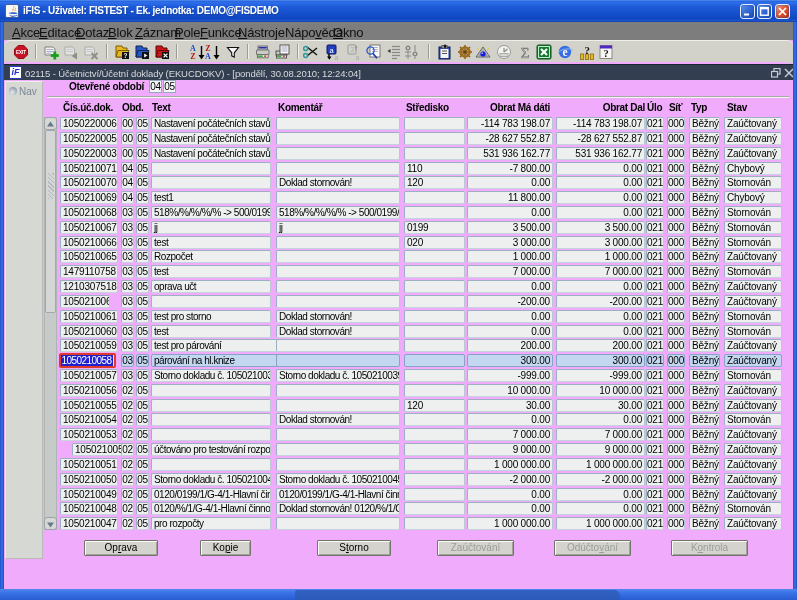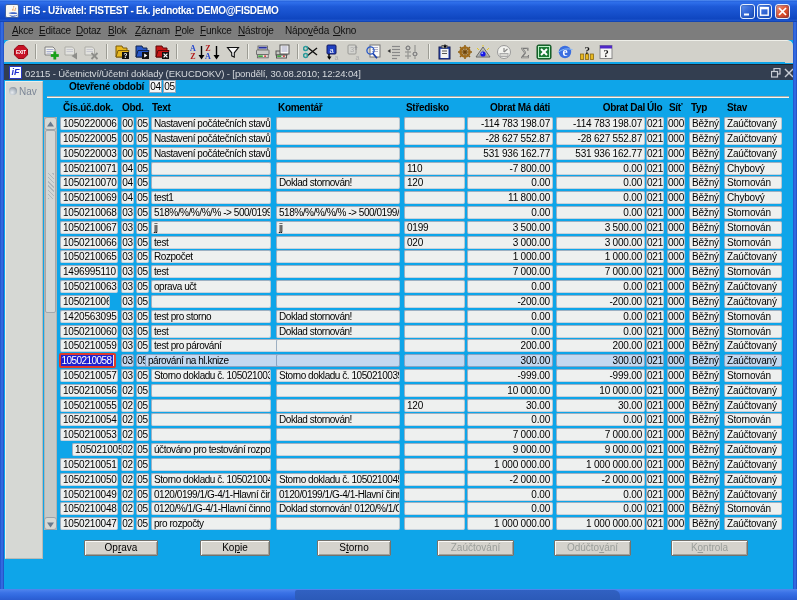--- a/index.html
+++ b/index.html
@@ -1,29 +1,29 @@
 <!DOCTYPE html>
 <html><head><meta charset="utf-8">
 <style>
 * {margin:0;padding:0;box-sizing:border-box}
 html,body {width:797px;height:600px;overflow:hidden}
-#w {position:relative;width:797px;height:600px;font-family:"Liberation Sans",sans-serif;background:#0ea5e9;overflow:hidden}
+#w {position:relative;width:797px;height:600px;font-family:"Liberation Sans",sans-serif;background:#f0abfc;overflow:hidden}
 
 #tb {position:absolute;left:0;top:0;width:797px;height:22px;
  background:linear-gradient(180deg,#5a94f2 0%,#2866e0 6%,#2e6eea 12%,#1e5ad8 30%,#1650cc 60%,#0f46c0 85%,#1d55cc 94%,#0c3ba6 100%);}
 #tb .txt {position:absolute;left:23px;top:5px;font-size:10px;font-weight:bold;color:#fff;letter-spacing:-0.3px;text-shadow:1px 1px 1px #10307060}
 #tbicon {position:absolute;left:5px;top:4px;width:14px;height:14px;background:#f8f8f4;border-radius:2px;border:1px solid #4060a0}
 #tbicon svg {position:absolute;left:0;top:0}
 .wb {position:absolute;top:4px;width:15px;height:15px;border-radius:3px;border:1px solid #e8f0fc;
  background:linear-gradient(135deg,#6798ee 0%,#3b6edb 40%,#2256c4 80%);box-shadow:inset 0 0 2px #123a8a}
 .wb svg {position:absolute;left:0;top:0}
 #wbc {background:linear-gradient(135deg,#f0a08a 0%,#e25b38 45%,#c93a1a 85%)}
 
 #menu {position:absolute;left:4px;top:22px;width:789px;height:18px;background:#7d7d7d}
-.mi {position:absolute;top:3px;font-size:10px;letter-spacing:-0.2px;color:#111}
+.mi {position:absolute;top:3px;font-size:13px;letter-spacing:-0.2px;color:#111}
 
 #tool {position:absolute;left:4px;top:40px;width:789px;height:22px;background:#d2d1ca;border-top:1px solid #efefe9;border-radius:6px 6px 0 0}
 #tool:after {content:'';position:absolute;right:0;top:0;width:8px;height:22px;border-radius:0 8px 0 0;background:#d2d1ca}
 .ti {position:absolute;top:3px}
 .tsep {position:absolute;top:3px;width:2px;height:15px;border-left:1px solid #9c9c94;border-right:1px solid #f0f0ea}
 
 #iwt {position:absolute;left:4px;top:64px;width:789px;height:16px;background:#333e50;border-top:1px solid #1c2430}
 #iwt .txt {position:absolute;left:21px;top:2.5px;font-size:9.5px;letter-spacing:-0.1px;color:#d6dade}
 #ifi {position:absolute;left:5px;top:1px;width:13px;height:13px;background:#fff;border:1px solid #2838c0;font-size:9px;font-weight:bold;color:#2030d0;text-align:center;line-height:11px;font-style:italic}
 
@@ -475,33 +475,33 @@
     <div class="f c" style="left:136px;top:250.4px;width:13px">05</div>
     <div class="f t" style="left:151px;top:250.4px;width:120px">Rozpočet</div>
     <div class="f t" style="left:276px;top:250.4px;width:124px"></div>
     <div class="f" style="left:404px;top:250.4px;width:61px"></div>
     <div class="f r" style="left:467px;top:250.4px;width:86px">1 000.00</div>
     <div class="f r" style="left:556px;top:250.4px;width:89px">1 000.00</div>
     <div class="f c" style="left:646px;top:250.4px;width:18px">021</div>
     <div class="f c" style="left:667px;top:250.4px;width:18px">000</div>
     <div class="f" style="left:689px;top:250.4px;width:31px">Běžný</div>
     <div class="f" style="left:724px;top:250.4px;width:58px">Zaúčtovaný</div>
-<div class="f" style="left:60px;top:265.2px;width:58px">1496995110</div>
+<div class="f" style="left:60px;top:265.2px;width:58px">1479110758</div>
     <div class="f c" style="left:121px;top:265.2px;width:13px">03</div>
     <div class="f c" style="left:136px;top:265.2px;width:13px">05</div>
     <div class="f t" style="left:151px;top:265.2px;width:120px">test</div>
     <div class="f t" style="left:276px;top:265.2px;width:124px"></div>
     <div class="f" style="left:404px;top:265.2px;width:61px"></div>
     <div class="f r" style="left:467px;top:265.2px;width:86px">7 000.00</div>
     <div class="f r" style="left:556px;top:265.2px;width:89px">7 000.00</div>
     <div class="f c" style="left:646px;top:265.2px;width:18px">021</div>
     <div class="f c" style="left:667px;top:265.2px;width:18px">000</div>
     <div class="f" style="left:689px;top:265.2px;width:31px">Běžný</div>
     <div class="f" style="left:724px;top:265.2px;width:58px">Stornován</div>
-<div class="f" style="left:60px;top:280.0px;width:58px">1050210063</div>
+<div class="f" style="left:60px;top:280.0px;width:58px">1210307518</div>
     <div class="f c" style="left:121px;top:280.0px;width:13px">03</div>
     <div class="f c" style="left:136px;top:280.0px;width:13px">05</div>
     <div class="f t" style="left:151px;top:280.0px;width:120px">oprava učt</div>
     <div class="f t" style="left:276px;top:280.0px;width:124px"></div>
     <div class="f" style="left:404px;top:280.0px;width:61px"></div>
     <div class="f r" style="left:467px;top:280.0px;width:86px">0.00</div>
     <div class="f r" style="left:556px;top:280.0px;width:89px">0.00</div>
     <div class="f c" style="left:646px;top:280.0px;width:18px">021</div>
     <div class="f c" style="left:667px;top:280.0px;width:18px">000</div>
     <div class="f" style="left:689px;top:280.0px;width:31px">Běžný</div>
@@ -511,21 +511,21 @@
     <div class="f c" style="left:136px;top:294.8px;width:13px">05</div>
     <div class="f t" style="left:151px;top:294.8px;width:120px"></div>
     <div class="f t" style="left:276px;top:294.8px;width:124px"></div>
     <div class="f" style="left:404px;top:294.8px;width:61px"></div>
     <div class="f r" style="left:467px;top:294.8px;width:86px">-200.00</div>
     <div class="f r" style="left:556px;top:294.8px;width:89px">-200.00</div>
     <div class="f c" style="left:646px;top:294.8px;width:18px">021</div>
     <div class="f c" style="left:667px;top:294.8px;width:18px">000</div>
     <div class="f" style="left:689px;top:294.8px;width:31px">Běžný</div>
     <div class="f" style="left:724px;top:294.8px;width:58px">Zaúčtovaný</div>
-<div class="f" style="left:60px;top:309.7px;width:58px">1420563095</div>
+<div class="f" style="left:60px;top:309.7px;width:58px">1050210061</div>
     <div class="f c" style="left:121px;top:309.7px;width:13px">03</div>
     <div class="f c" style="left:136px;top:309.7px;width:13px">05</div>
     <div class="f t" style="left:151px;top:309.7px;width:120px">test pro storno</div>
     <div class="f t" style="left:276px;top:309.7px;width:124px">Doklad stornován!</div>
     <div class="f" style="left:404px;top:309.7px;width:61px"></div>
     <div class="f r" style="left:467px;top:309.7px;width:86px">0.00</div>
     <div class="f r" style="left:556px;top:309.7px;width:89px">0.00</div>
     <div class="f c" style="left:646px;top:309.7px;width:18px">021</div>
     <div class="f c" style="left:667px;top:309.7px;width:18px">000</div>
     <div class="f" style="left:689px;top:309.7px;width:31px">Běžný</div>
@@ -550,21 +550,21 @@
     <div class="f" style="left:404px;top:339.3px;width:61px"></div>
     <div class="f r" style="left:467px;top:339.3px;width:86px">200.00</div>
     <div class="f r" style="left:556px;top:339.3px;width:89px">200.00</div>
     <div class="f c" style="left:646px;top:339.3px;width:18px">021</div>
     <div class="f c" style="left:667px;top:339.3px;width:18px">000</div>
     <div class="f" style="left:689px;top:339.3px;width:31px">Běžný</div>
     <div class="f" style="left:724px;top:339.3px;width:58px">Zaúčtovaný</div>
 <div class="f sel selfirst" style="left:60px;top:354.1px;width:58px"><b>1050210058</b></div>
     <div class="f c sel" style="left:121px;top:354.1px;width:13px">03</div>
     <div class="f c sel" style="left:136px;top:354.1px;width:13px">05</div>
-    <div class="f t sel" style="left:145px;top:354.1px;width:136px">párování na hl.knize</div>
+    <div class="f t sel" style="left:151px;top:354.1px;width:136px">párování na hl.knize</div>
     <div class="f t sel" style="left:276px;top:354.1px;width:124px"></div>
     <div class="f sel" style="left:404px;top:354.1px;width:61px"></div>
     <div class="f r sel" style="left:467px;top:354.1px;width:86px">300.00</div>
     <div class="f r sel" style="left:556px;top:354.1px;width:89px">300.00</div>
     <div class="f c sel" style="left:646px;top:354.1px;width:18px">021</div>
     <div class="f c sel" style="left:667px;top:354.1px;width:18px">000</div>
     <div class="f sel" style="left:689px;top:354.1px;width:31px">Běžný</div>
     <div class="f sel" style="left:724px;top:354.1px;width:58px">Zaúčtovaný</div>
 <div class="f" style="left:60px;top:368.9px;width:58px">1050210057</div>
     <div class="f c" style="left:121px;top:368.9px;width:13px">03</div>
@@ -692,21 +692,21 @@
     <div class="f t" style="left:151px;top:517.1px;width:120px">pro rozpočty</div>
     <div class="f t" style="left:276px;top:517.1px;width:124px"></div>
     <div class="f" style="left:404px;top:517.1px;width:61px"></div>
     <div class="f r" style="left:467px;top:517.1px;width:86px">1 000 000.00</div>
     <div class="f r" style="left:556px;top:517.1px;width:89px">1 000 000.00</div>
     <div class="f c" style="left:646px;top:517.1px;width:18px">021</div>
     <div class="f c" style="left:667px;top:517.1px;width:18px">000</div>
     <div class="f" style="left:689px;top:517.1px;width:31px">Běžný</div>
     <div class="f" style="left:724px;top:517.1px;width:58px">Zaúčtovaný</div>
 <div class="btn" style="left:84px;width:74px">Op<u>r</u>ava</div>
-    <div class="btn" style="left:200px;width:70px">Ko<u>p</u>ie</div>
+    <div class="btn" style="left:200px;width:51px">Ko<u>p</u>ie</div>
     <div class="btn" style="left:317px;width:74px">S<u>t</u>orno</div>
     <div class="btn dis" style="left:437px;width:77px">Zaúčtování</div>
     <div class="btn dis" style="left:554px;width:77px">Odúčto<u>v</u>ání</div>
     <div class="btn dis" style="left:671px;width:77px">K<u>o</u>ntrola</div>
 <div id="task">
       <div id="taskseg"></div>
     </div>
 <div class="sbdr" style="left:0"></div>
 <div class="sbdr" style="left:793px"></div>
 </div>

